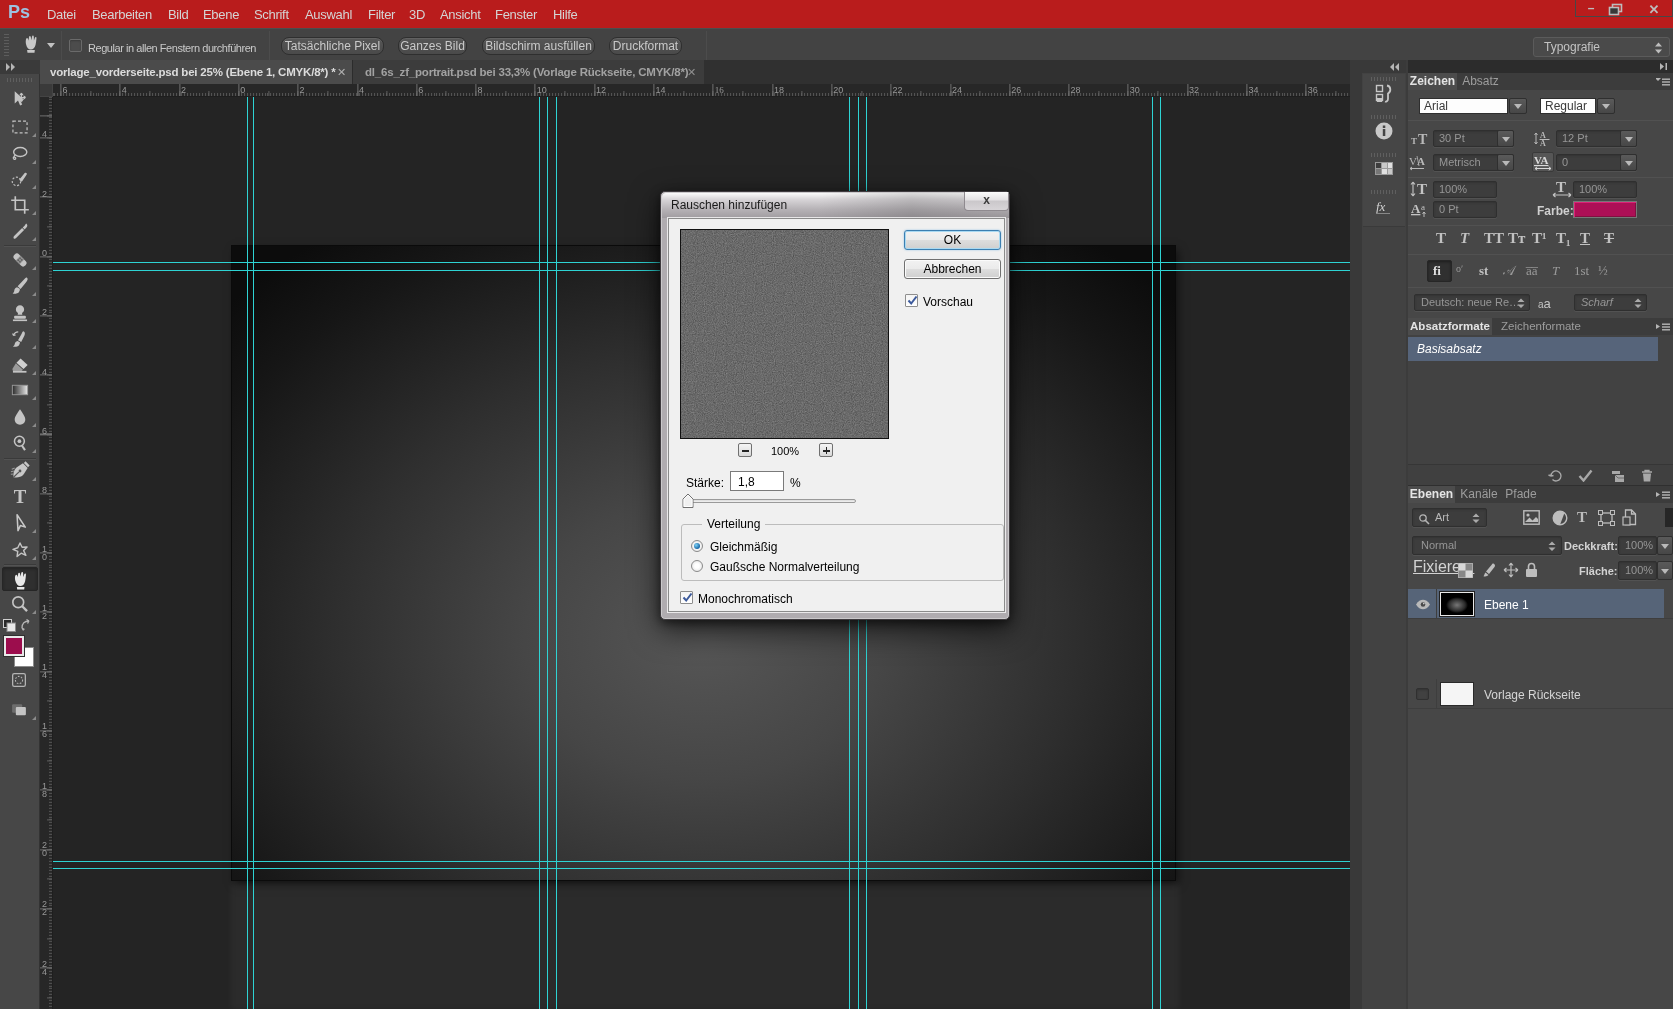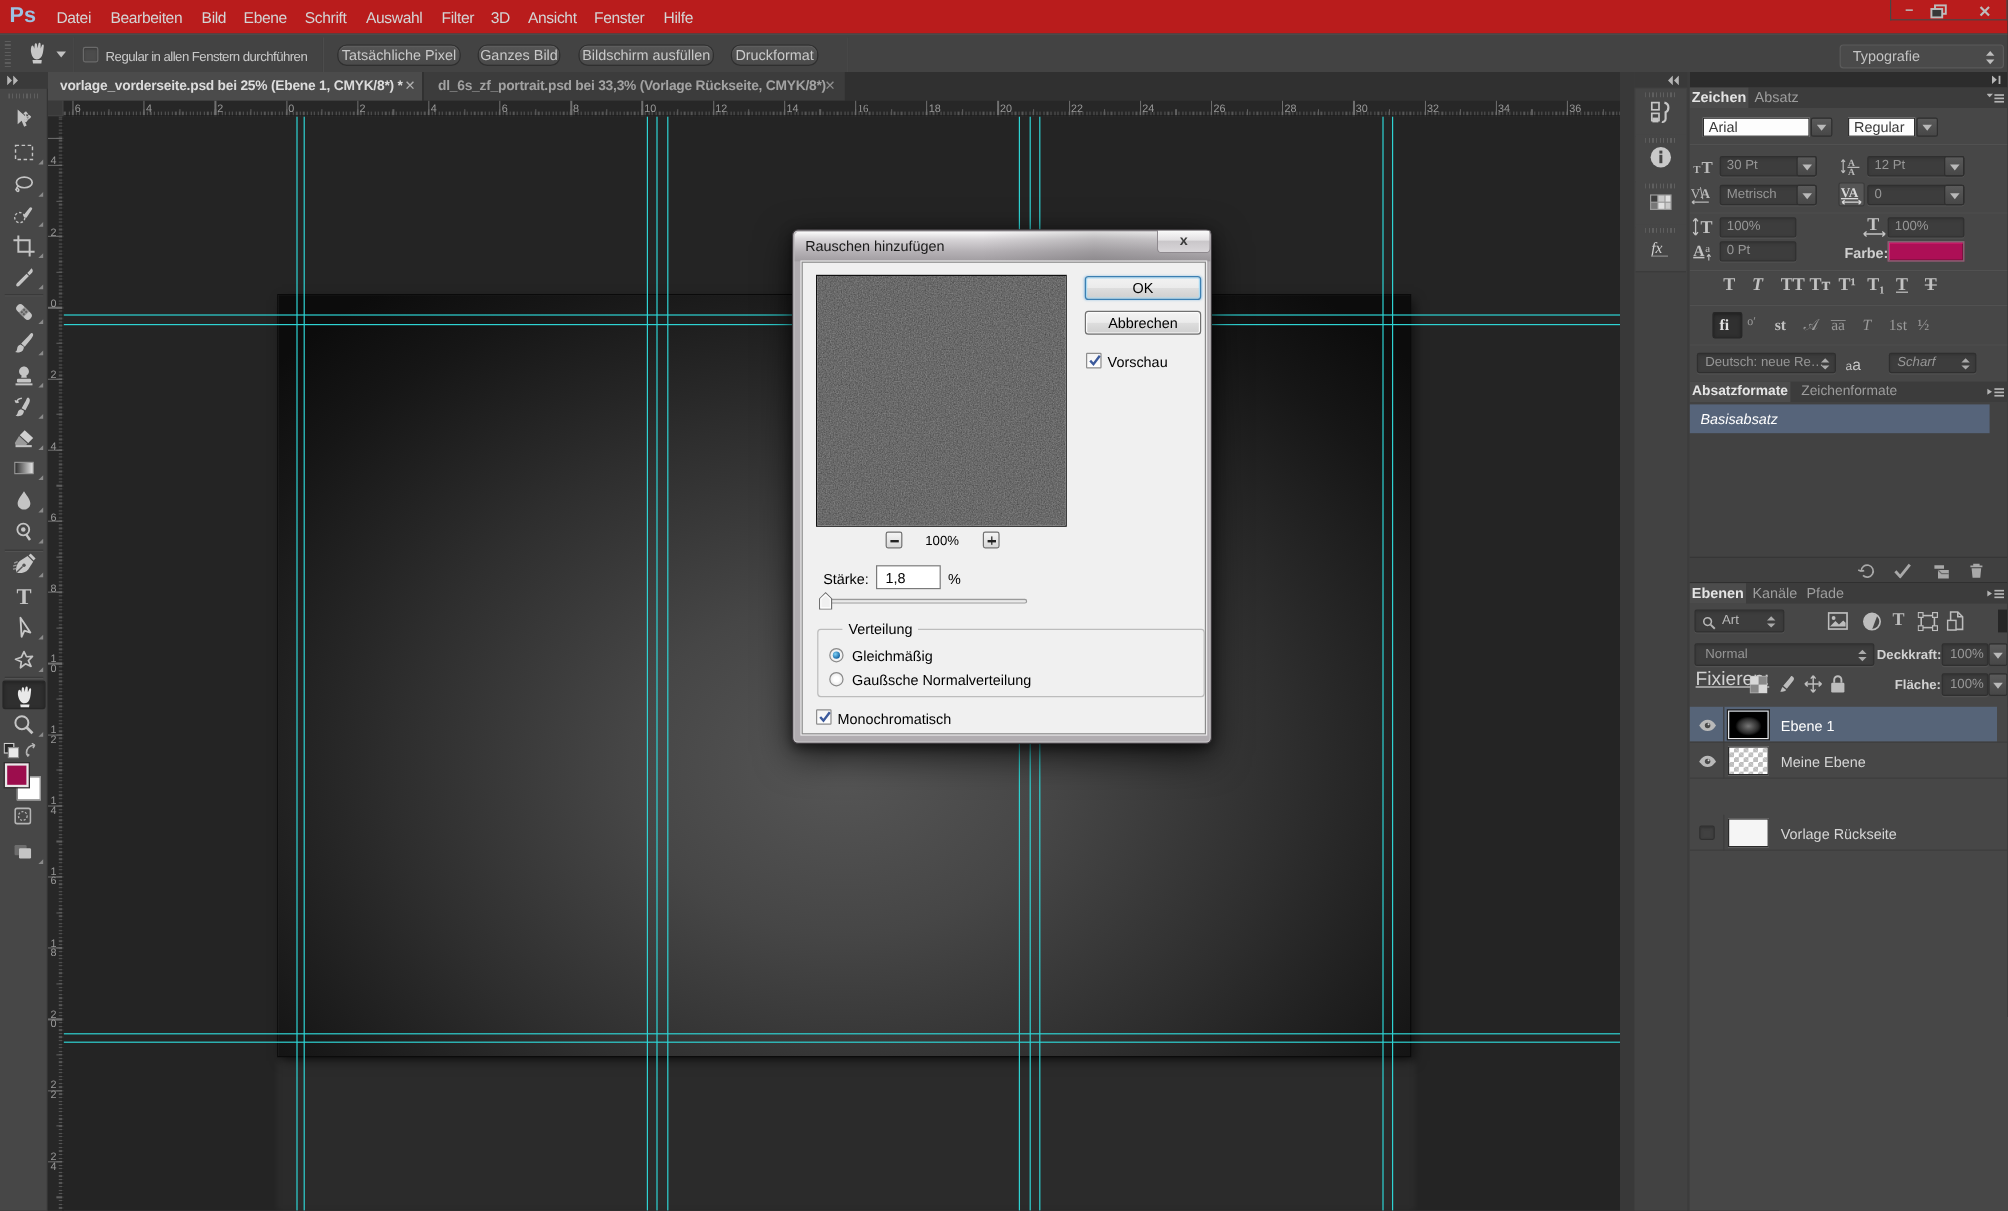--- a/index.html
+++ b/index.html
@@ -625,31 +625,20 @@
 <div class="eyecol">
           <svg style="position:absolute;left:7px;top:10px" width="16" height="11" viewBox="0 0 16 11">
             <path d="M1 5.5 C3.2 2 5.5 0.8 8 0.8 C10.5 0.8 12.8 2 15 5.5 C12.8 9 10.5 10.2 8 10.2 C5.5 10.2 3.2 9 1 5.5 Z" fill="#b9b9b9"></path>
             <circle cx="8" cy="5.5" r="2.3" fill="#4a4a4a"></circle>
             <circle cx="8.8" cy="4.6" r="0.8" fill="#d8d8d8"></circle>
           </svg>
         </div>
 <div class="lthumb" style="background:radial-gradient(ellipse 11px 8px at 50% 55%,#777 0%,#2a2a2a 75%,#000 100%);border:1px solid #e8e8e8;outline:1px solid #222;"></div>
 <div class="lname" style="color:#ffffff;">Ebene 1</div>
 </div>
-<div class="lrow" style="top:559px;">
-<div class="eyecol">
-          <svg style="position:absolute;left:7px;top:10px" width="16" height="11" viewBox="0 0 16 11">
-            <path d="M1 5.5 C3.2 2 5.5 0.8 8 0.8 C10.5 0.8 12.8 2 15 5.5 C12.8 9 10.5 10.2 8 10.2 C5.5 10.2 3.2 9 1 5.5 Z" fill="#b9b9b9"></path>
-            <circle cx="8" cy="5.5" r="2.3" fill="#4a4a4a"></circle>
-            <circle cx="8.8" cy="4.6" r="0.8" fill="#d8d8d8"></circle>
-          </svg>
-        </div>
-<div class="lthumb" style="background-color:#fff;background-image:linear-gradient(45deg,#bdbdbd 25%,transparent 25%,transparent 75%,#bdbdbd 75%),linear-gradient(45deg,#bdbdbd 25%,transparent 25%,transparent 75%,#bdbdbd 75%);background-size:8px 8px;background-position:0 0,4px 4px;border:1px solid #2a2a2a;"></div>
-<div class="lname" style="color:#d6d6d6;">Meine Ebene</div>
-</div>
 <div class="lrow" style="top:619px;">
 <div class="eyecol">
           <div style="position:absolute;left:8px;top:9px;width:13px;height:12px;background:#414141;border:1px solid #303030;border-radius:2px;box-shadow:inset 0 1px 2px #333;"></div>
         </div>
 <div class="lthumb" style="background:#f5f5f5;border:1px solid #2a2a2a;"></div>
 <div class="lname" style="color:#d6d6d6;">Vorlage Rückseite</div>
 </div>
 </div>
 <div id="dlg" class="abs">
 <div id="dlgtitlebar"></div>

